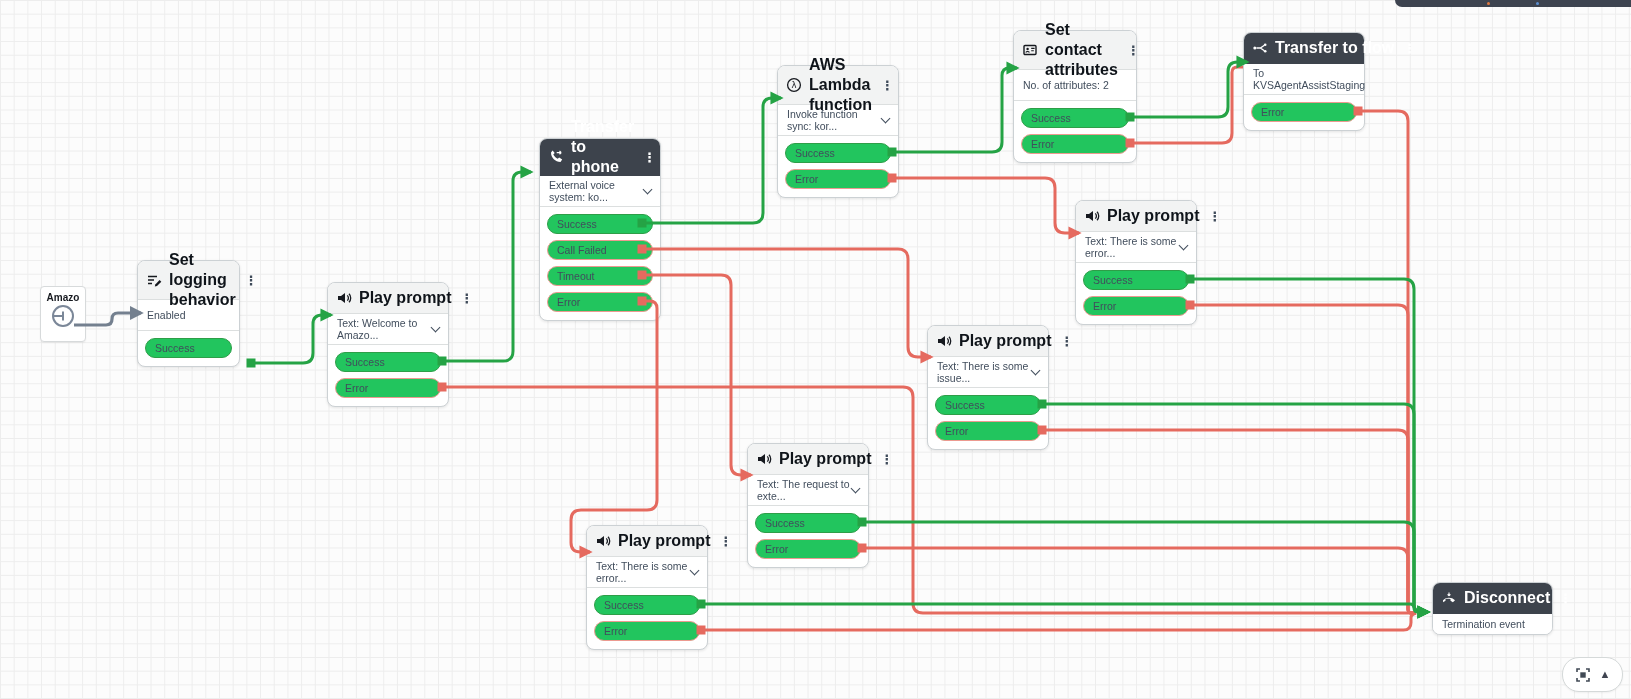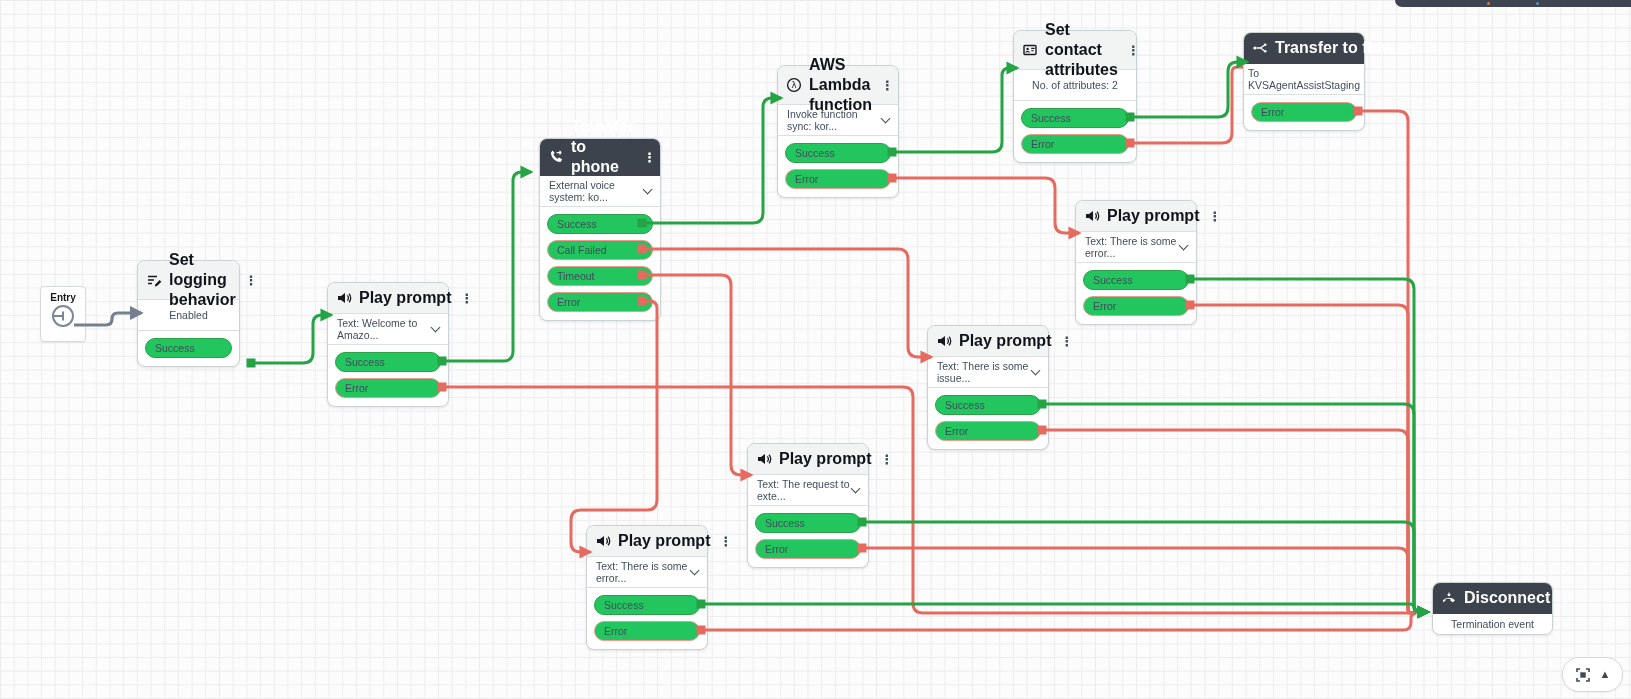--- a/index.html
+++ b/index.html
@@ -21,21 +21,21 @@
   .node.dark.h2 .hdr{height:36px;}
   .ico{width:16px;height:16px;flex:none;color:#16191f;display:inline-flex;}
   .ico svg{width:16px;height:16px;}
   .dark .ico{color:#fff;}
   .ttl{font-size:16px;font-weight:700;color:#0f141a;line-height:1.25;flex:1;}
   .dark .ttl{color:#fff;}
   .h1 .ttl{white-space:nowrap;}
   .kebab{flex:none;font-size:13px;font-weight:700;color:#3f4b5a;cursor:pointer;
     line-height:1;padding:1px 2px;user-select:none;}
   .dark .kebab{color:#fff;}
-  .nbody{display:flex;align-items:center;justify-content:center;height:30px;
+  .nbody{display:flex;align-items:center;justify-content:flex-start;height:30px;
     padding:0 9px;border-bottom:1px solid #dcdfdf;font-size:10.5px;color:#414d5c;background:#fff;
     border-radius:0;}
   .node.noouts .nbody{border-bottom:none;height:20px;border-radius:0 0 7px 7px;}
   .chev{width:6px;height:6px;border-right:1.6px solid #414d5c;border-bottom:1.6px solid #414d5c;
     transform:rotate(45deg);margin-top:-3px;flex:none;}
   .outs{padding:7px 7px 8px;}
   .out{height:20px;box-sizing:border-box;border-radius:10px;display:flex;align-items:center;
     padding:0 9px;font-size:10.5px;color:#414d5c;margin-bottom:6px;background:#22c55e;}
   .out:last-child{margin-bottom:0;}
   .out.success{border:1.5px solid #2e9e48;}
@@ -118,21 +118,21 @@
         <path d="M1042,404 L1404.0,404.0 Q1414,404 1414.0,414.0 L1414.0,605.0 Q1414,612 1421.0,612.0 L1428,612" class="wire success" marker-end="url(#m-success)"></path>
         <rect x="857.5" y="517.5" width="9" height="9" fill="#25a345"></rect>
         <path d="M862,522 L1404.0,522.0 Q1414,522 1414.0,532.0 L1414.0,605.0 Q1414,612 1421.0,612.0 L1428,612" class="wire success" marker-end="url(#m-success)"></path>
         <rect x="696.5" y="599.5" width="9" height="9" fill="#25a345"></rect>
         <path d="M701,604 L1410.0,604.0 Q1414,604 1414.0,608.0 L1414.0,608.0 Q1414,612 1418.0,612.0 L1428,612" class="wire success" marker-end="url(#m-success)"></path>
       </g>
   </svg>
 
   <div id="nodesLayer">
       <div class="entry" style="left: 40px; top: 286px; width: 46px; height: 56px;">
-        <div class="lbl">Entry</div>
+        <div class="lbl">Amazo</div>
         <div><svg width="26" height="26" viewBox="0 0 26 26" fill="none">
             <circle cx="13" cy="13" r="10" stroke="#7b8798" stroke-width="2"></circle>
             <path d="M4 13h9M13 8.5v9" stroke="#7b8798" stroke-width="2"></path>
           </svg></div>
       </div>
       <div class="node h2" style="left: 137px; top: 260px; width: 103px;">
         <div class="hdr">
           <span class="ico">
             <svg viewBox="0 0 16 16" fill="none">
               <path d="M2 4.5h9M2 8h6M2 11.5h4" stroke="currentColor" stroke-width="1.6"></path>

